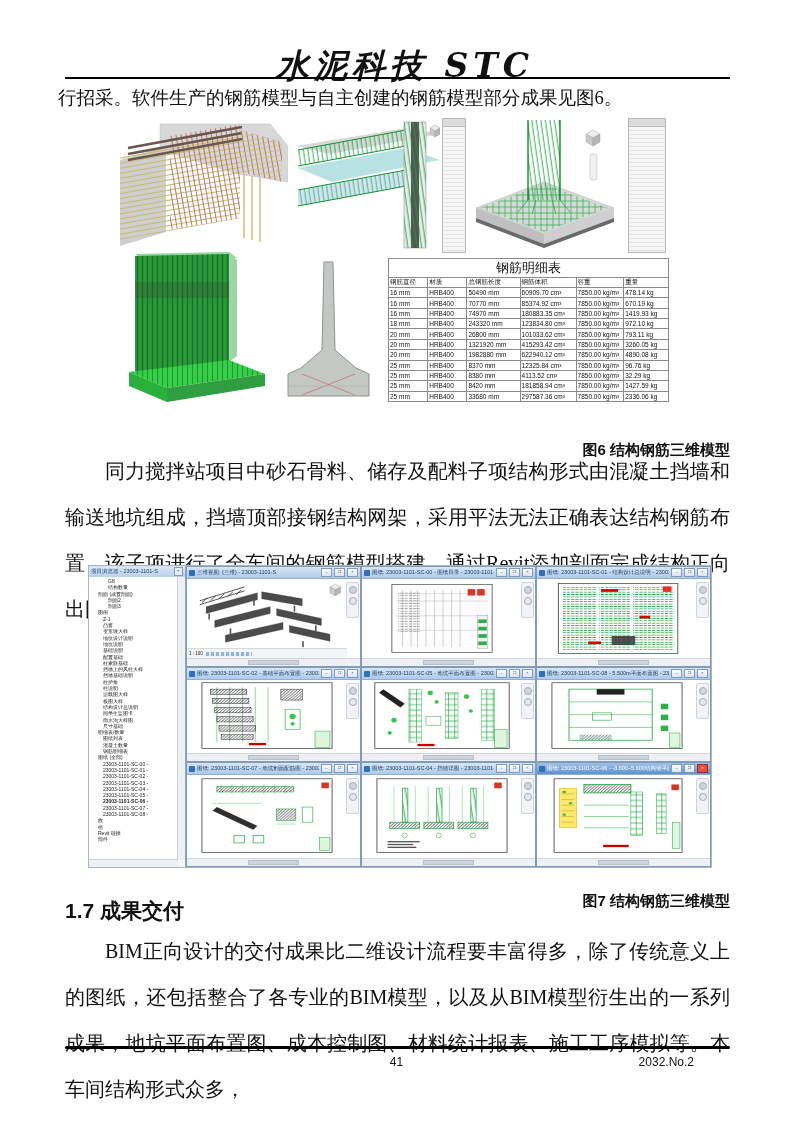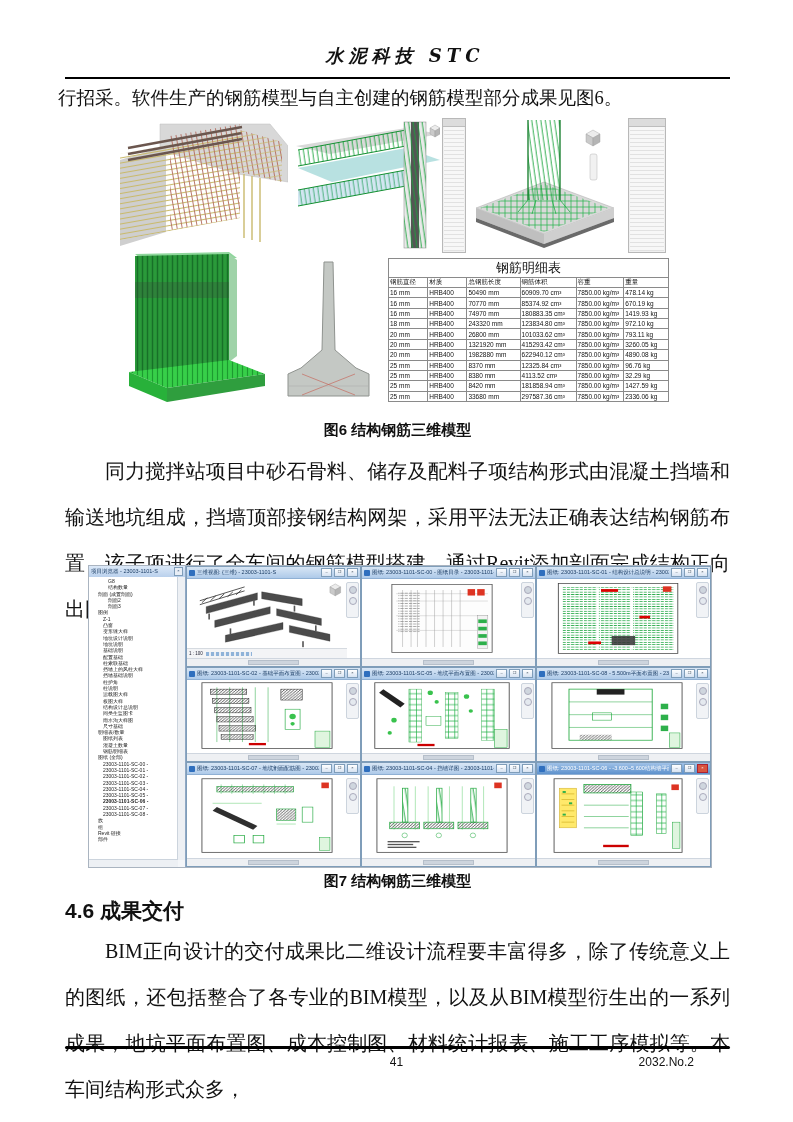--- a/index.html
+++ b/index.html
@@ -1,32 +1,32 @@
 <!DOCTYPE html>
 <html><head>
 <meta charset="utf-8">
 <style>
   html,body{margin:0;padding:0;background:#888;}
   #page{position:relative;width:793px;height:1122px;background:#fff;margin:0 auto;overflow:hidden;
         font-family:"Liberation Serif",serif;color:#111;}
   .abs{position:absolute;}
   
   #journal-title{left:0;right:0;top:44px;text-align:center;font-family:"DejaVu Serif",serif;
-     font-style:italic;font-weight:700;font-size:18px;letter-spacing:5px;padding-left:17px;}
+     font-style:italic;font-weight:700;font-size:33px;letter-spacing:5px;padding-left:17px;}
   #head-rule{left:65px;width:665px;top:77px;height:2px;background:#000;}
   #intro-line{left:58px;top:85px;width:670px;font-size:18.5px;}
   
   #fig6{left:120px;top:118px;width:553px;height:298px;}
   #fig6 svg{display:block;}
   .props{background:#f0f0f0;border:1px solid #b8b8b8;}
   .props .ph{height:7px;background:#dcdcdc;border-bottom:1px solid #bdbdbd;}
   .props .pb{position:absolute;left:1px;right:1px;top:8px;bottom:1px;
      background:repeating-linear-gradient(180deg,#f7f7f7 0 3px,#e1e1e1 3px 4px);}
-  .figcap{left:65px;width:665px;text-align:center;font-family:"Liberation Sans",sans-serif;
-     font-weight:700;font-size:15px;}
+  .figcap{left:65px;width:665px;text-align:right;font-family:"Liberation Sans",sans-serif;
+     font-weight:700;font-size:15px;margin-top:20px;}
   .bodypara{left:65px;width:665px;font-size:20px;line-height:46px;text-align:justify;text-indent:2em;}
   
   #fig7{left:88px;top:565px;width:624px;height:303px;background:#dfe5ec;border:1px solid #aab4c0;box-sizing:border-box;}
   #browser{position:absolute;left:0;top:0;bottom:0;width:96px;background:#f4f6f9;border-right:1px solid #8fa8c4;}
   .bh{height:11px;background:linear-gradient(#dce9f8,#b9d0ec);font:5.5px "Liberation Sans",sans-serif;
       color:#1c3e66;display:flex;align-items:center;padding:0 2px;white-space:nowrap;overflow:hidden;}
   .bh .x{margin-left:auto;width:7px;height:7px;border:1px solid #7f9db9;background:#e8eef6;
       font:4px/5px "Liberation Sans",sans-serif;text-align:center;flex:0 0 auto;}
   #btree{position:absolute;left:0;right:7px;top:11px;bottom:7px;background:#fff;margin:0;padding:1px 0 0 2px;
       font:5px "Liberation Sans",sans-serif;color:#222;overflow:hidden;}
@@ -646,19 +646,19 @@
           </svg>
           <div class="navs"></div>
         </div>
         <div class="hscroll"></div>
       </div>
 
     </div>
   </div>
 
   <div class="abs figcap" id="cap7">图7 结构钢筋三维模型</div>
-  <div class="abs" id="sec-head">4.6 成果交付</div>
+  <div class="abs" id="sec-head">1.7 成果交付</div>
   <div class="abs bodypara" id="para2">BIM正向设计的交付成果比二维设计流程要丰富得多，除了传统意义上的图纸，还包括整合了各专业的BIM模型，以及从BIM模型衍生出的一系列成果，地坑平面布置图、成本控制图、材料统计报表、施工工序模拟等。本车间结构形式众多，</div>
 
   <div class="abs" id="foot-rule"></div>
   <div class="abs" id="page-num">41</div>
   <div class="abs" id="issue">2032.No.2</div>
 </div>
 
 </body></html>

